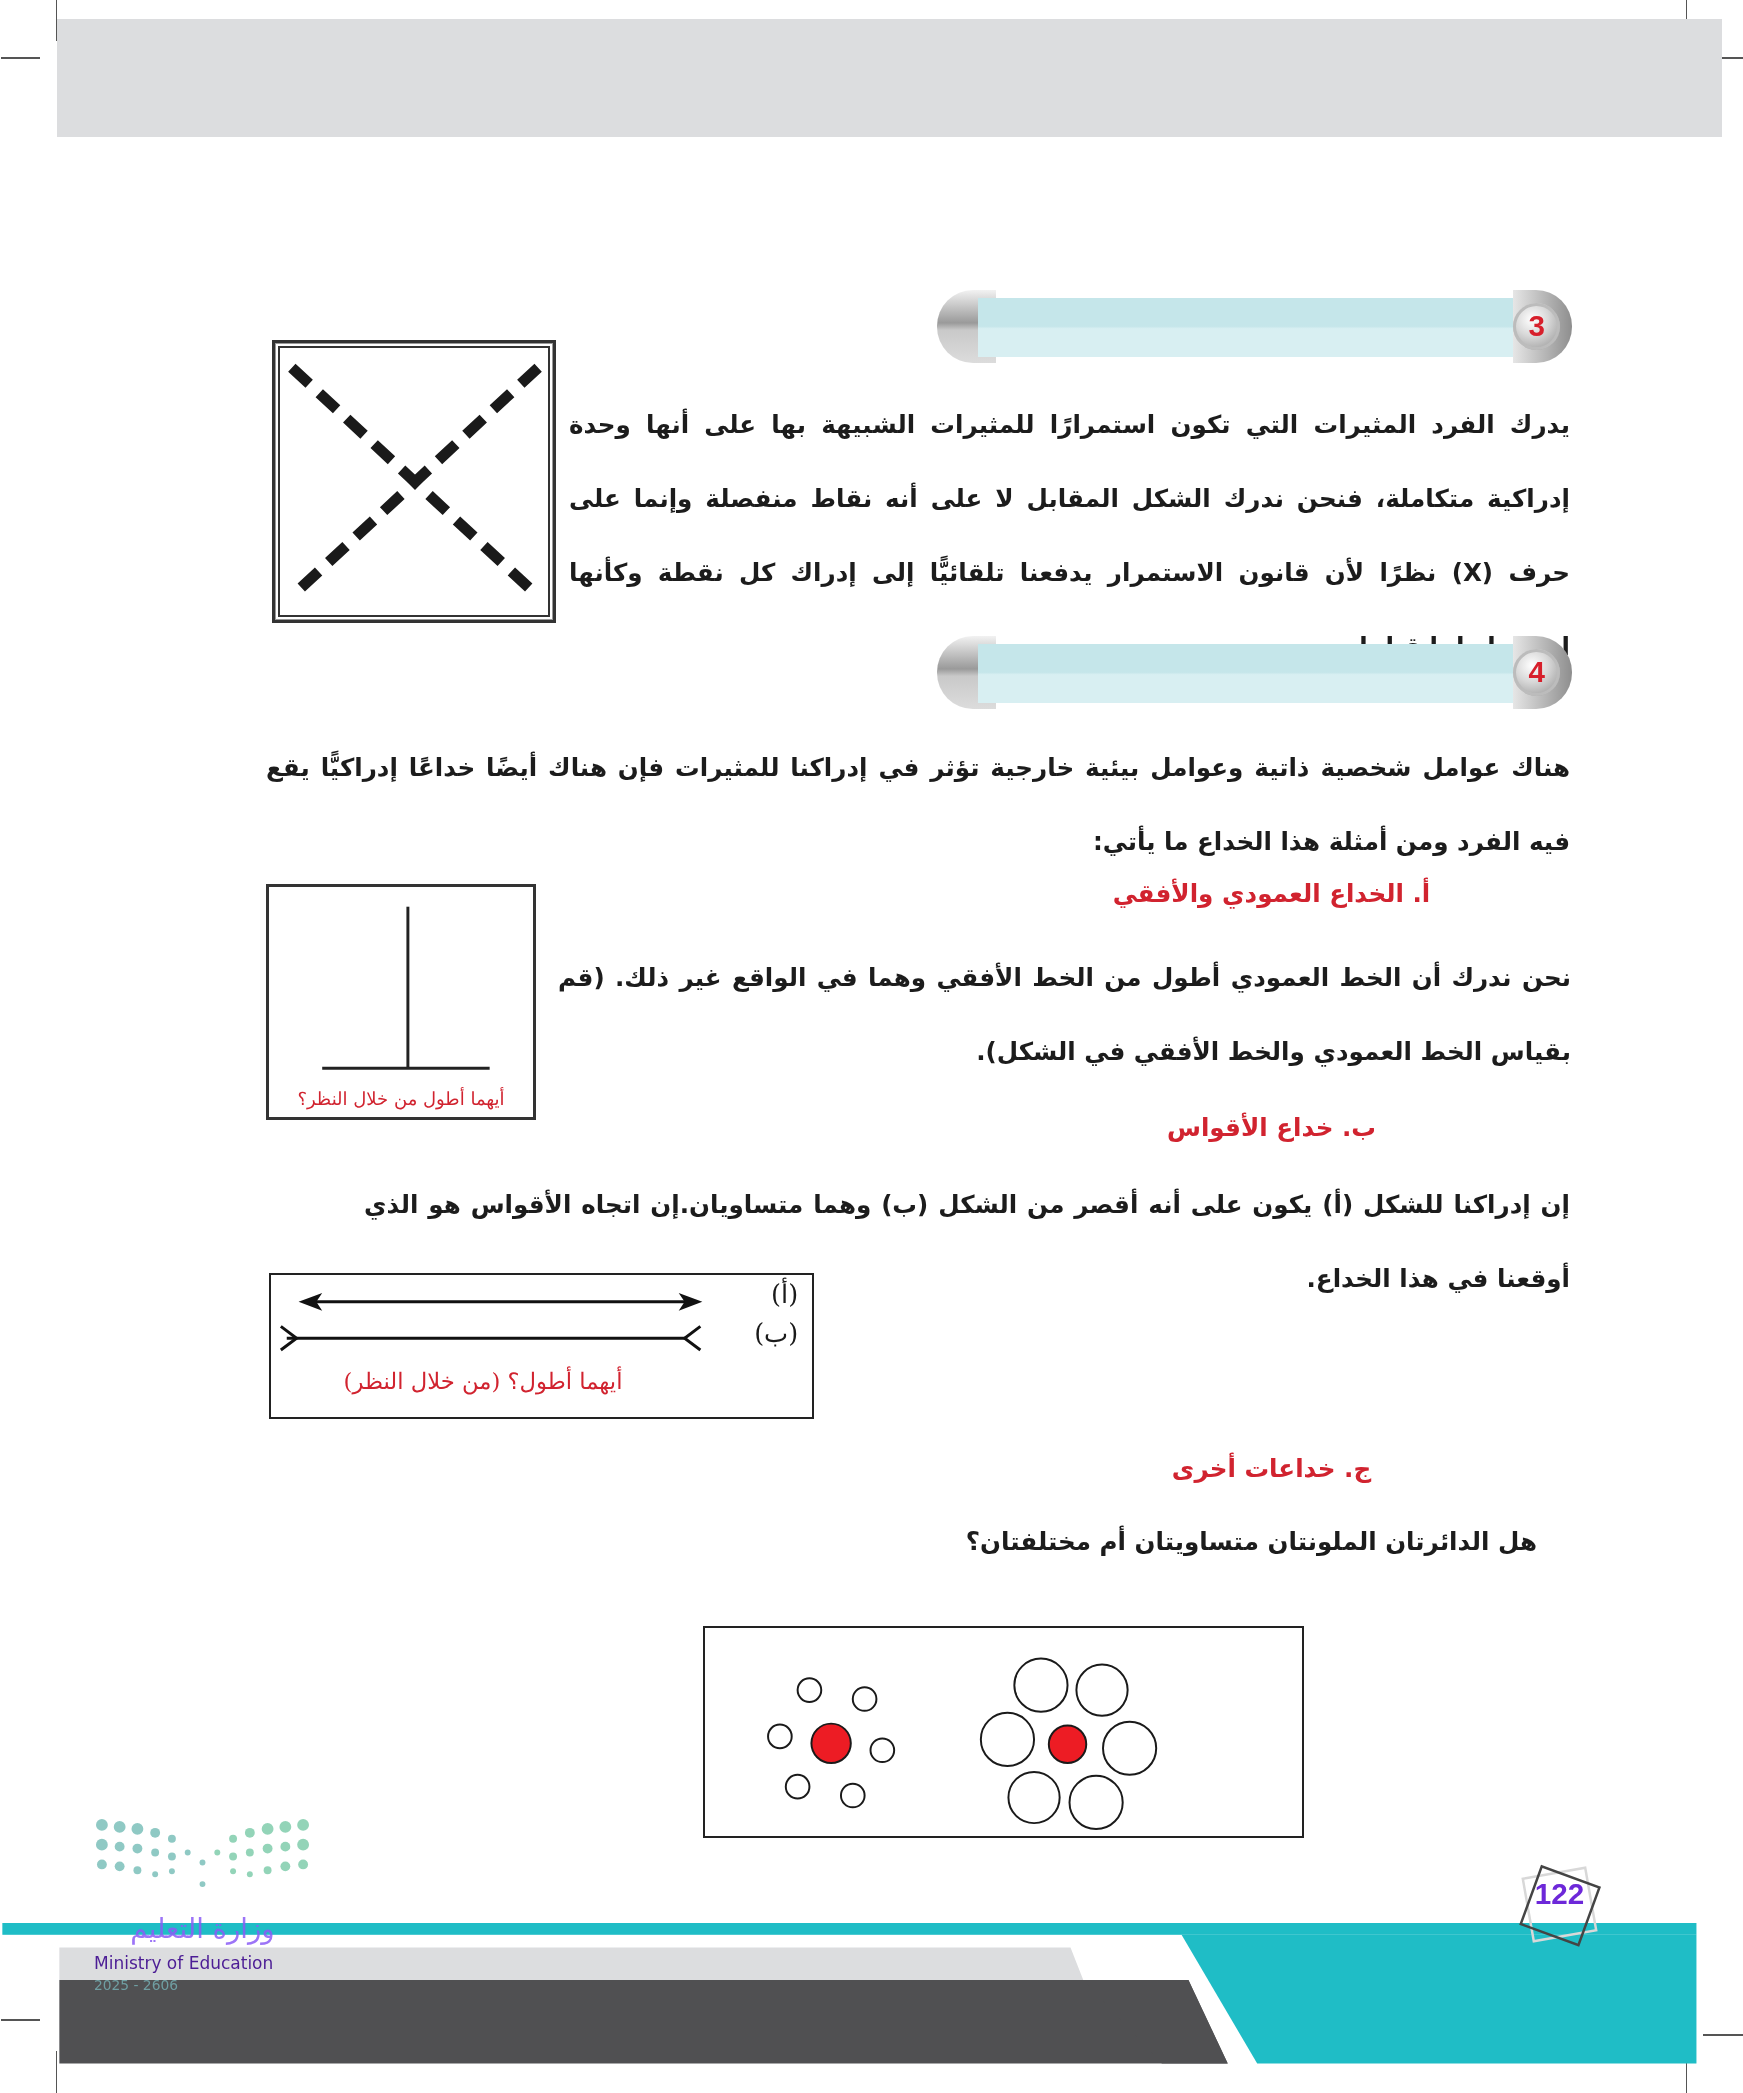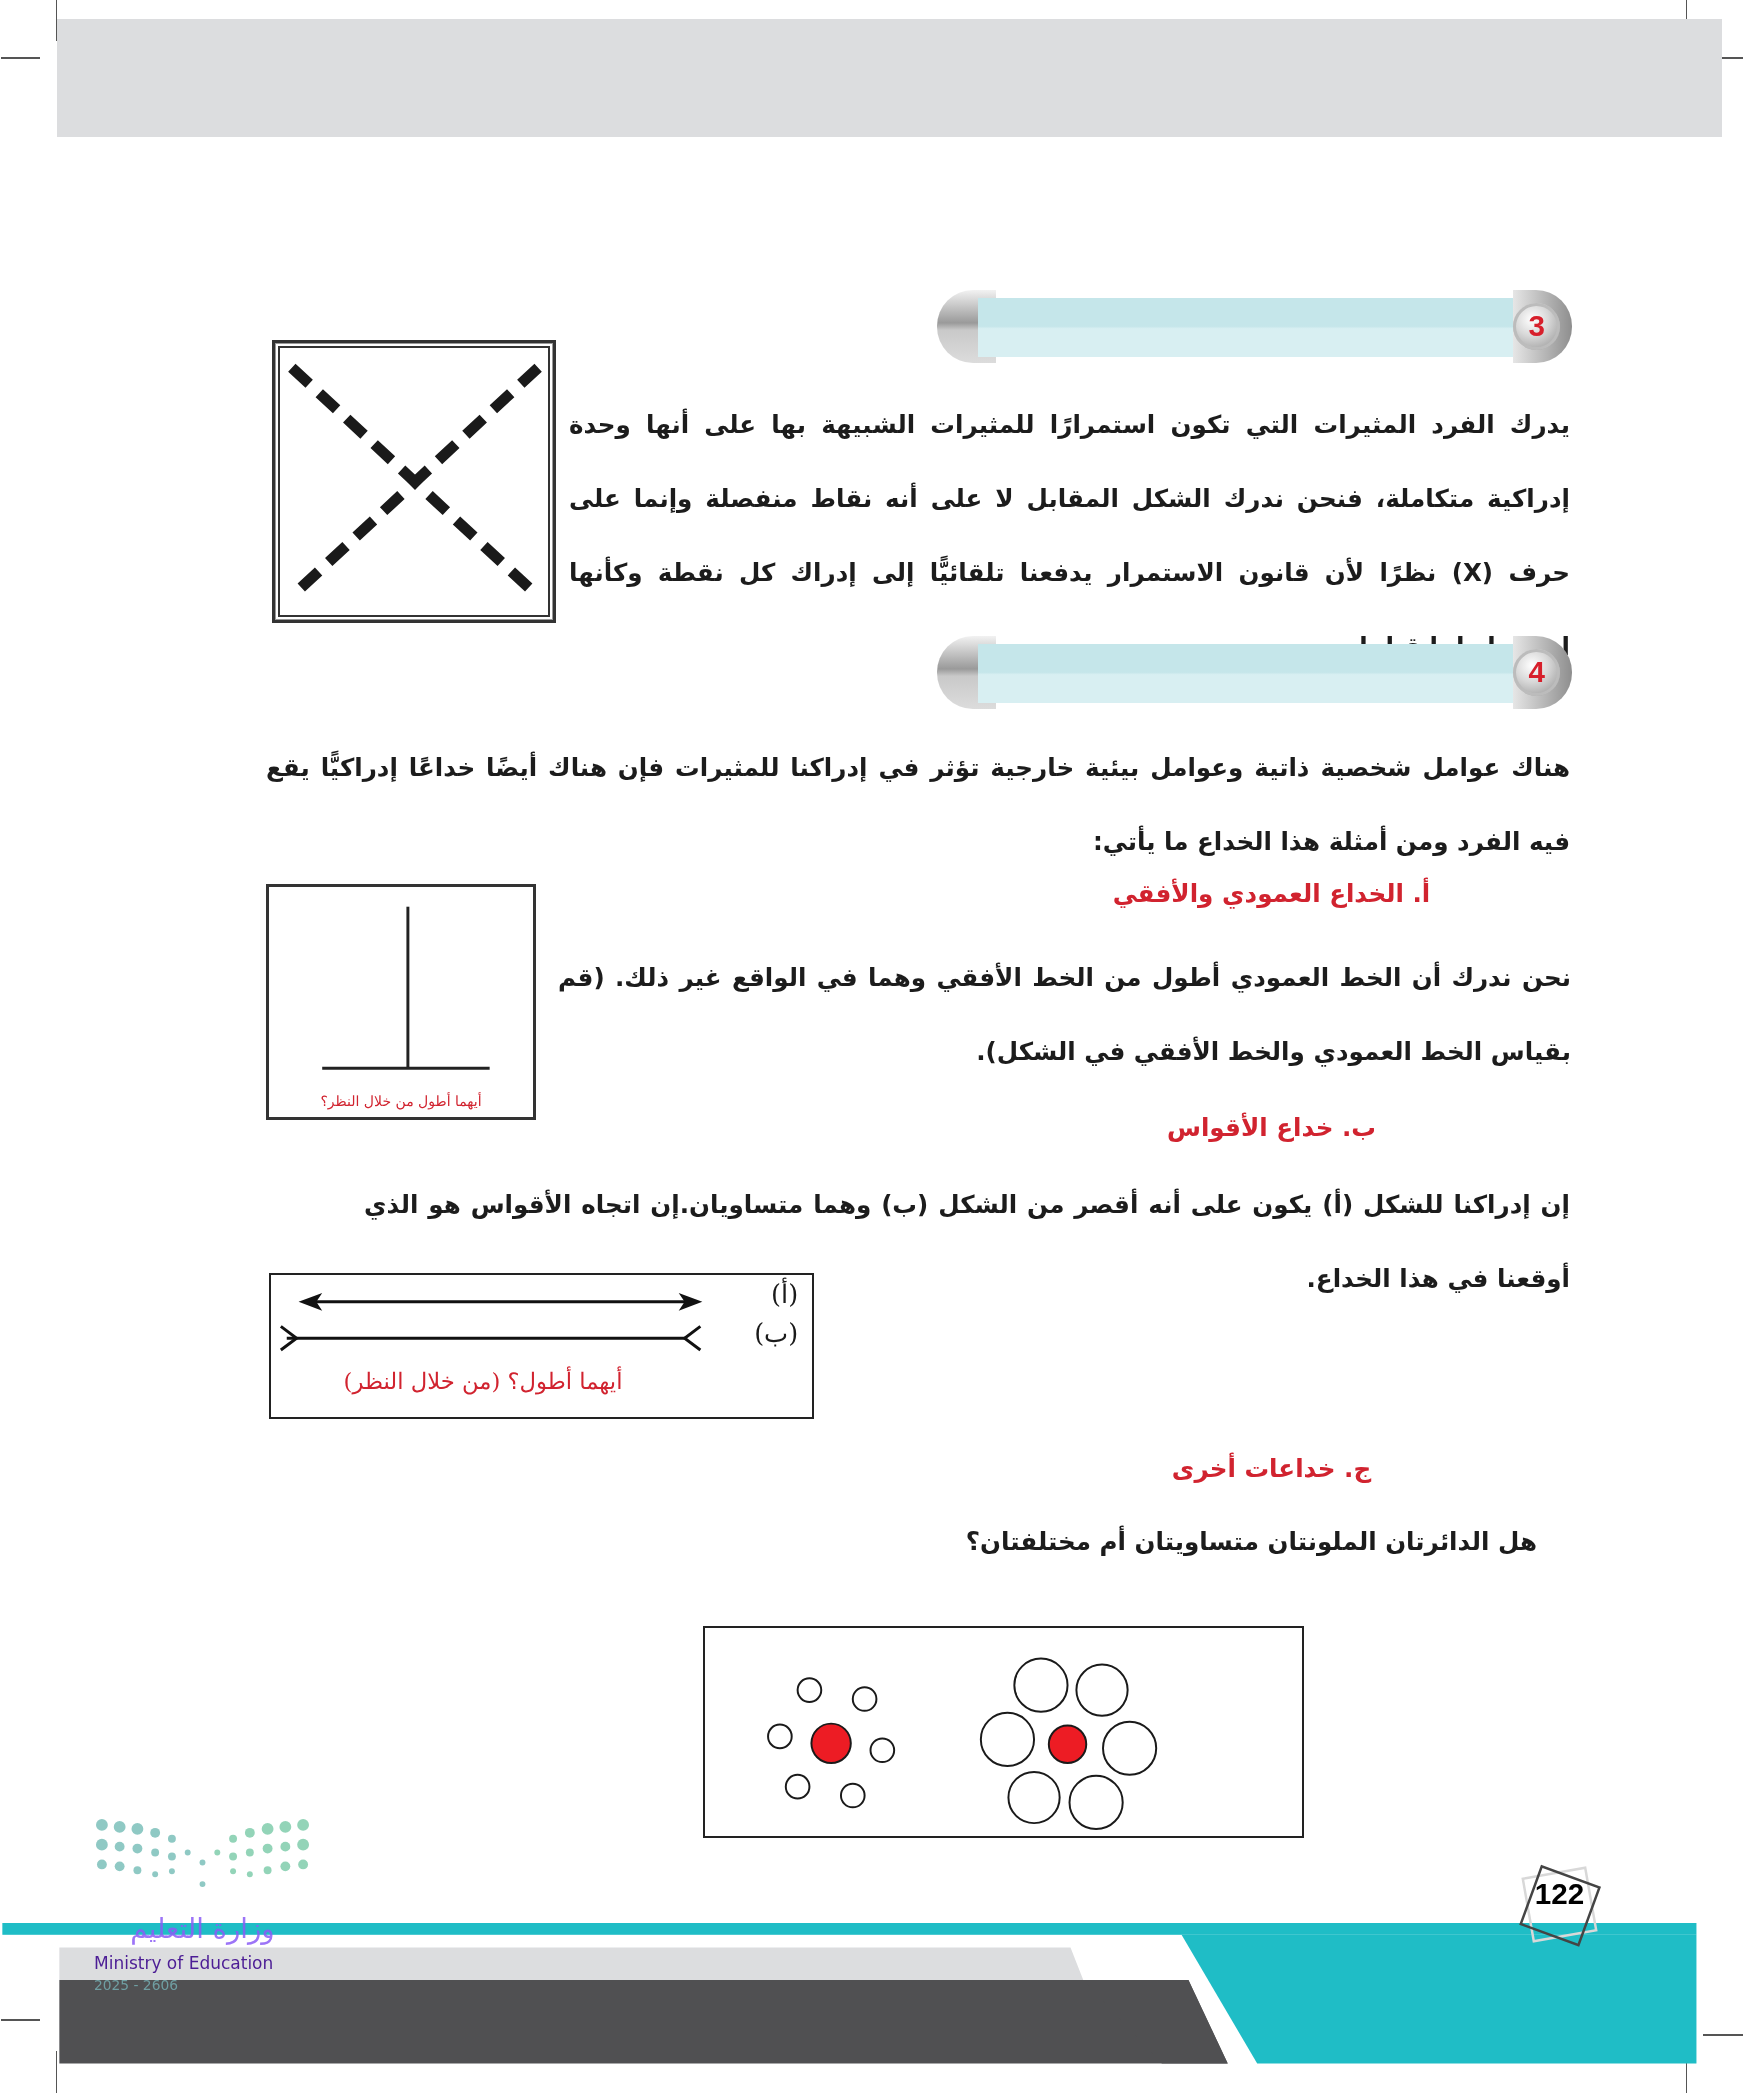--- a/index.html
+++ b/index.html
@@ -52,33 +52,33 @@
     position: absolute; font-weight: bold; font-size: 24.6px; color: #d1232f; text-align: center;
   }
 
   
   .fig-x { left: 272px; top: 340px; width: 284px; height: 283px;
     border: 3px solid #333; padding: 3px; }
   .fig-x .inner { width: 100%; height: 100%; border: 2px solid #333; outline: 1px solid #999; outline-offset: 2px; }
 
   .fig-t { left: 266px; top: 884px; width: 270px; height: 236px; border: 3px solid #333; }
   .fig-t .caption { position: absolute; left: 0; right: 0; bottom: 7.9px; text-align: center;
-    font-family: "DejaVu Serif", serif; font-size: 14px; color: #d1232f; }
+    font-family: "DejaVu Serif", serif; font-size: 18px; color: #d1232f; }
 
   .fig-arrows { left: 269px; top: 1273px; width: 545px; height: 146px; border: 2.5px solid #222; }
   .fig-arrows .caption { position: absolute; left: 0; width: 424px; top: 93px; text-align: center;
     font-family: "DejaVu Serif", serif; font-size: 22.7px; color: #d1232f; }
   .fig-arrows .lbl { position: absolute; right: 13.8px; font-family: "DejaVu Serif", serif; font-size: 25.6px; color: #1a1a1a; }
 
   .fig-circles { left: 703px; top: 1626px; width: 601px; height: 212px; border: 2.5px solid #222; }
   .footer-teal-poly { left: 0; top: 1923px; width: 1744px; height: 170px; }
   .logo-text { font-family: "DejaVu Sans", sans-serif; color: #7fc3c4; }
   .page-num-wrap { left: 1510px; top: 1855px; width: 99px; height: 99px; }
   .page-num { position: absolute; left: 0; top: 21.7px; width: 99px; text-align: center;
-    font-family: "Liberation Sans", sans-serif; font-weight: bold; font-size: 29.6px; color: #000000; }
+    font-family: "Liberation Sans", sans-serif; font-weight: bold; font-size: 29.6px; color: #6d28d9; }
 </style>
 </head>
 <body>
 
 <div class="crop" style="left:56px;top:0;width:1px;height:41px;"></div>
 <div class="crop" style="left:1686px;top:0;width:1px;height:41px;"></div>
 <div class="crop" style="left:0;top:57px;width:40px;height:2px;"></div>
 <div class="crop" style="left:1703px;top:57px;width:40px;height:2px;"></div>
 <div class="crop" style="left:0;top:2019px;width:40px;height:2px;"></div>
 <div class="crop" style="left:56px;top:2051px;width:1px;height:42px;"></div>

